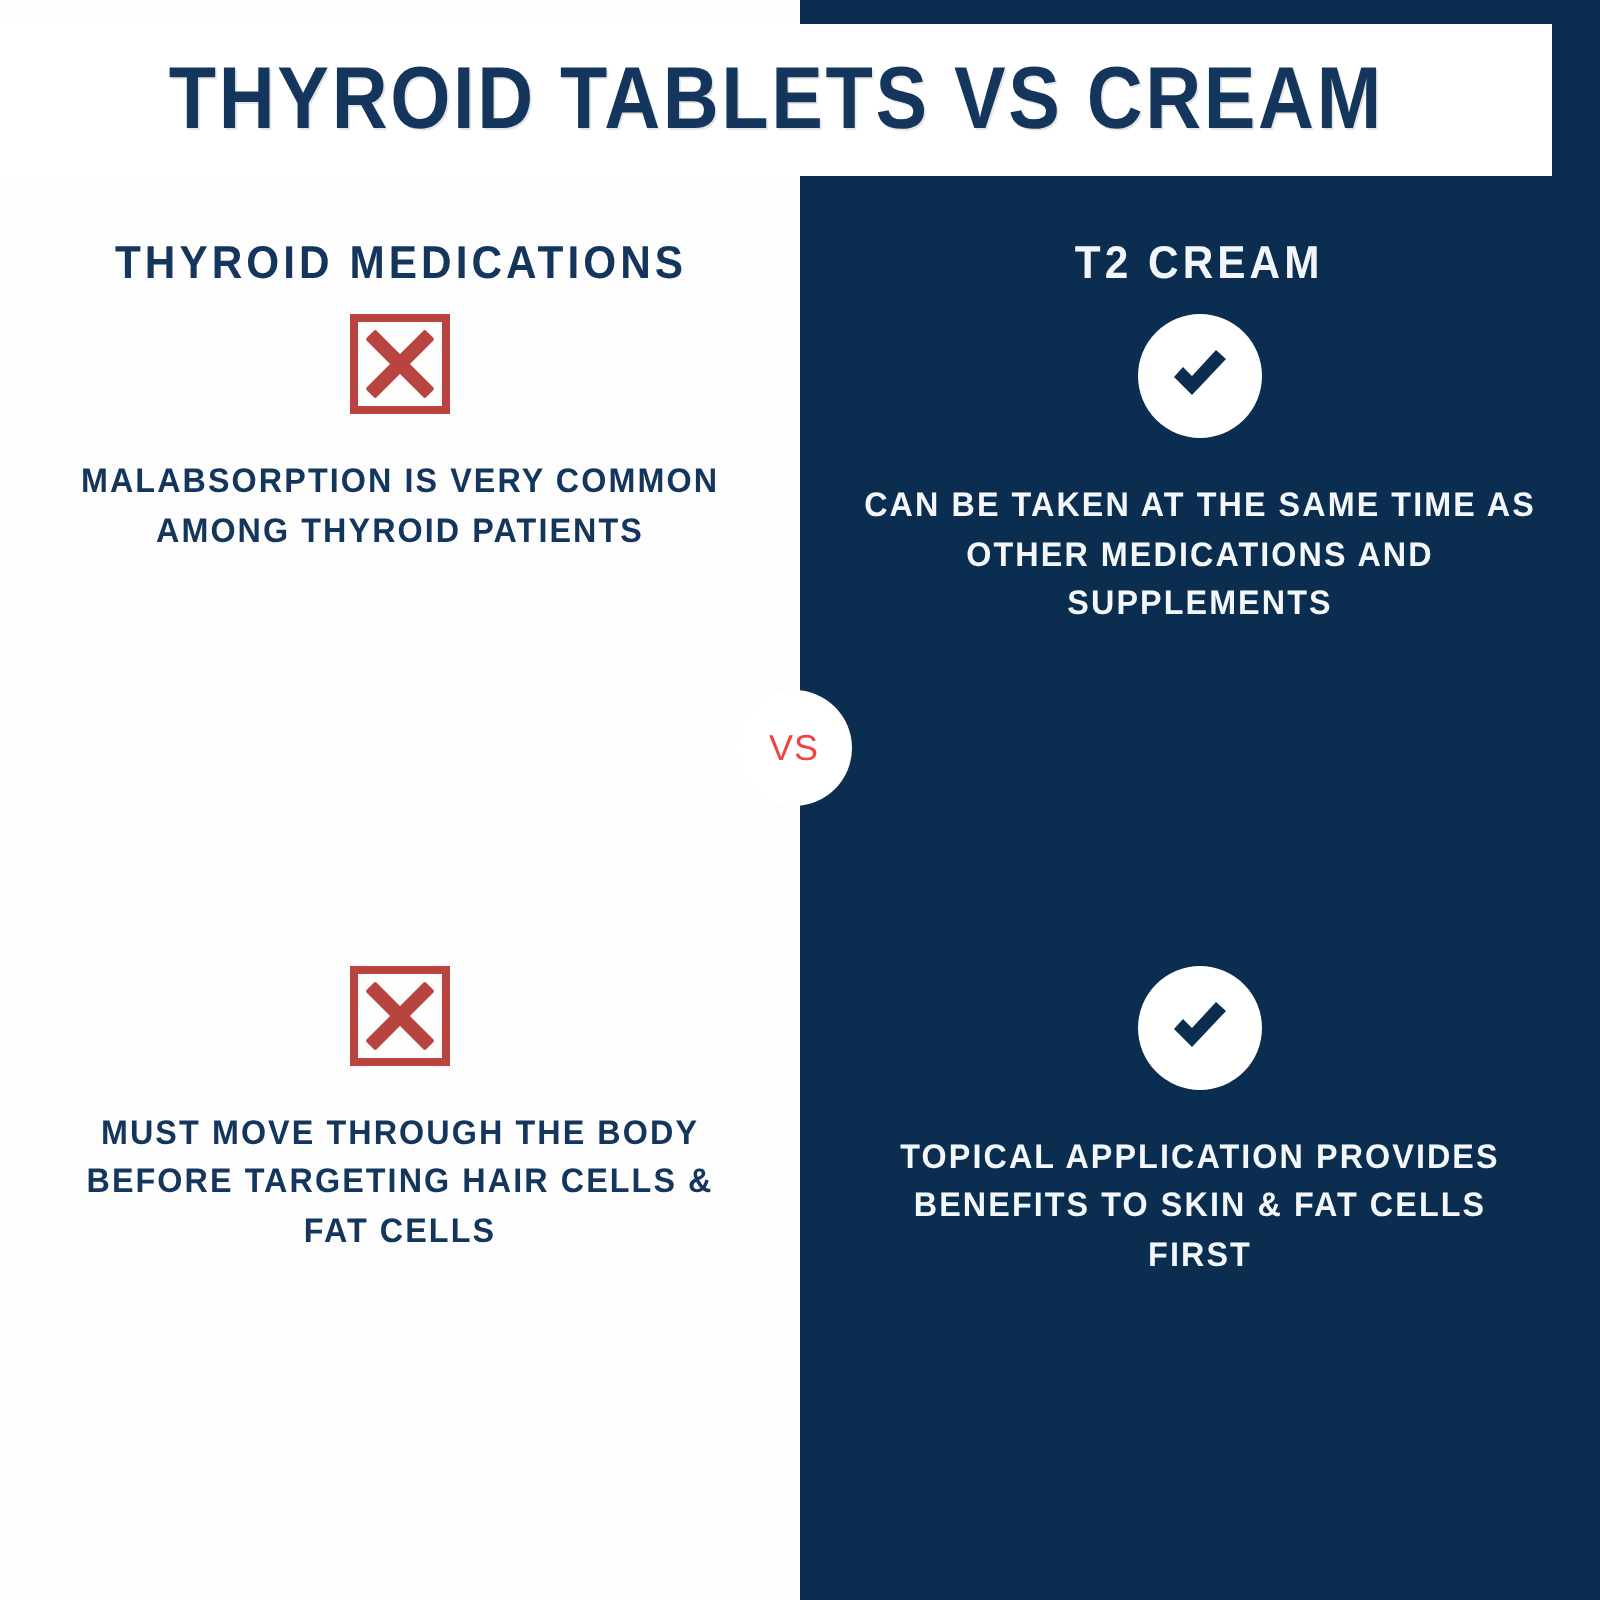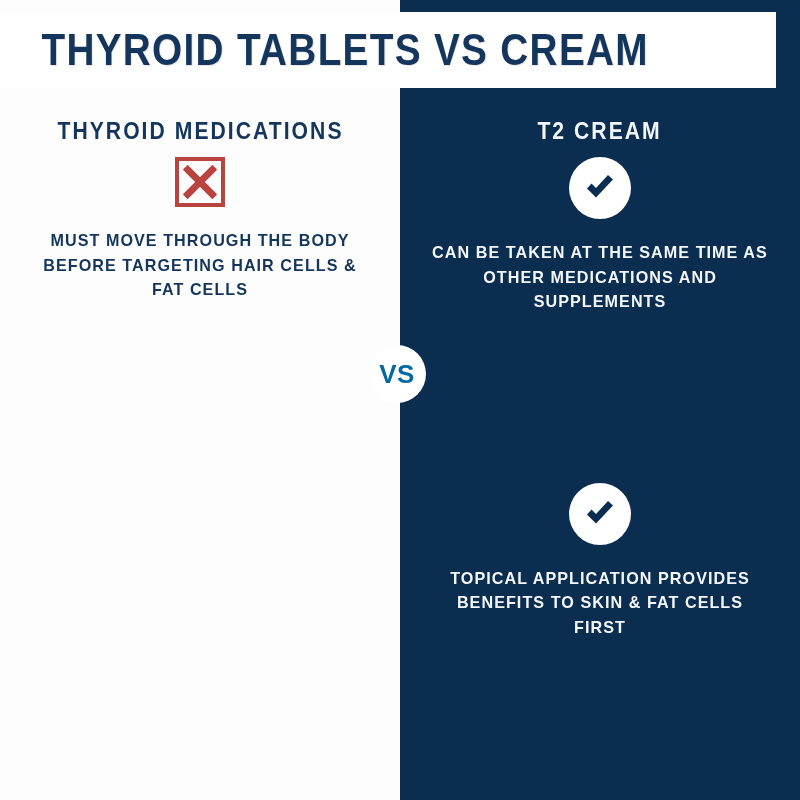--- a/index.html
+++ b/index.html
@@ -34,21 +34,21 @@
   
   .title-band {
     position: absolute;
     left: 0;
     top: 12px;
     width: 776px;
     height: 76px;
     background: #ffffff;
     display: flex;
     align-items: center;
-    justify-content: flex-start;
+    justify-content: center;
     box-sizing: border-box;
   }
   .title-text {
     color: #14355c;
     font-family: "Liberation Sans Narrow", "Liberation Sans", sans-serif;
     font-weight: bold;
     font-size: 44px;
     letter-spacing: 1.5px;
     line-height: 1;
     white-space: nowrap;
@@ -163,24 +163,24 @@
     width: 58px;
     height: 58px;
     border-radius: 50%;
     background: #ffffff;
     display: flex;
     align-items: center;
     justify-content: center;
     z-index: 5;
   }
   .vs-badge span {
-    color: #0369a1;
-    font-family: "Liberation Sans Narrow", "Liberation Sans", sans-serif;
-    font-weight: bold;
-    font-size: 26px;
+    color: #ef4444;
+    font-family: "Liberation Sans Narrow", "Liberation Sans", sans-serif;
+    font-weight: normal;
+    font-size: 18px;
     letter-spacing: 0.5px;
     line-height: 1;
   }
 </style>
 </head>
 <body>
 
 <div id="infographic">
 
   <div class="navy-panel"></div>
@@ -189,20 +189,24 @@
     <div class="title-text">THYROID TABLETS VS CREAM</div>
   </div>
 
   <div class="columns">
 
     <div class="col col-left">
       <div class="col-head">THYROID MEDICATIONS</div>
       <div class="rows">
 
 
+        <div class="row">
+          <div class="x-icon"></div>
+          <div class="item-text">MALABSORPTION IS VERY COMMON AMONG THYROID PATIENTS</div>
+        </div>
 
 
         <div class="row">
           <div class="x-icon"></div>
           <div class="item-text">MUST MOVE THROUGH THE BODY BEFORE TARGETING HAIR CELLS &amp; FAT CELLS</div>
         </div>
 
       </div>
     </div>
 

